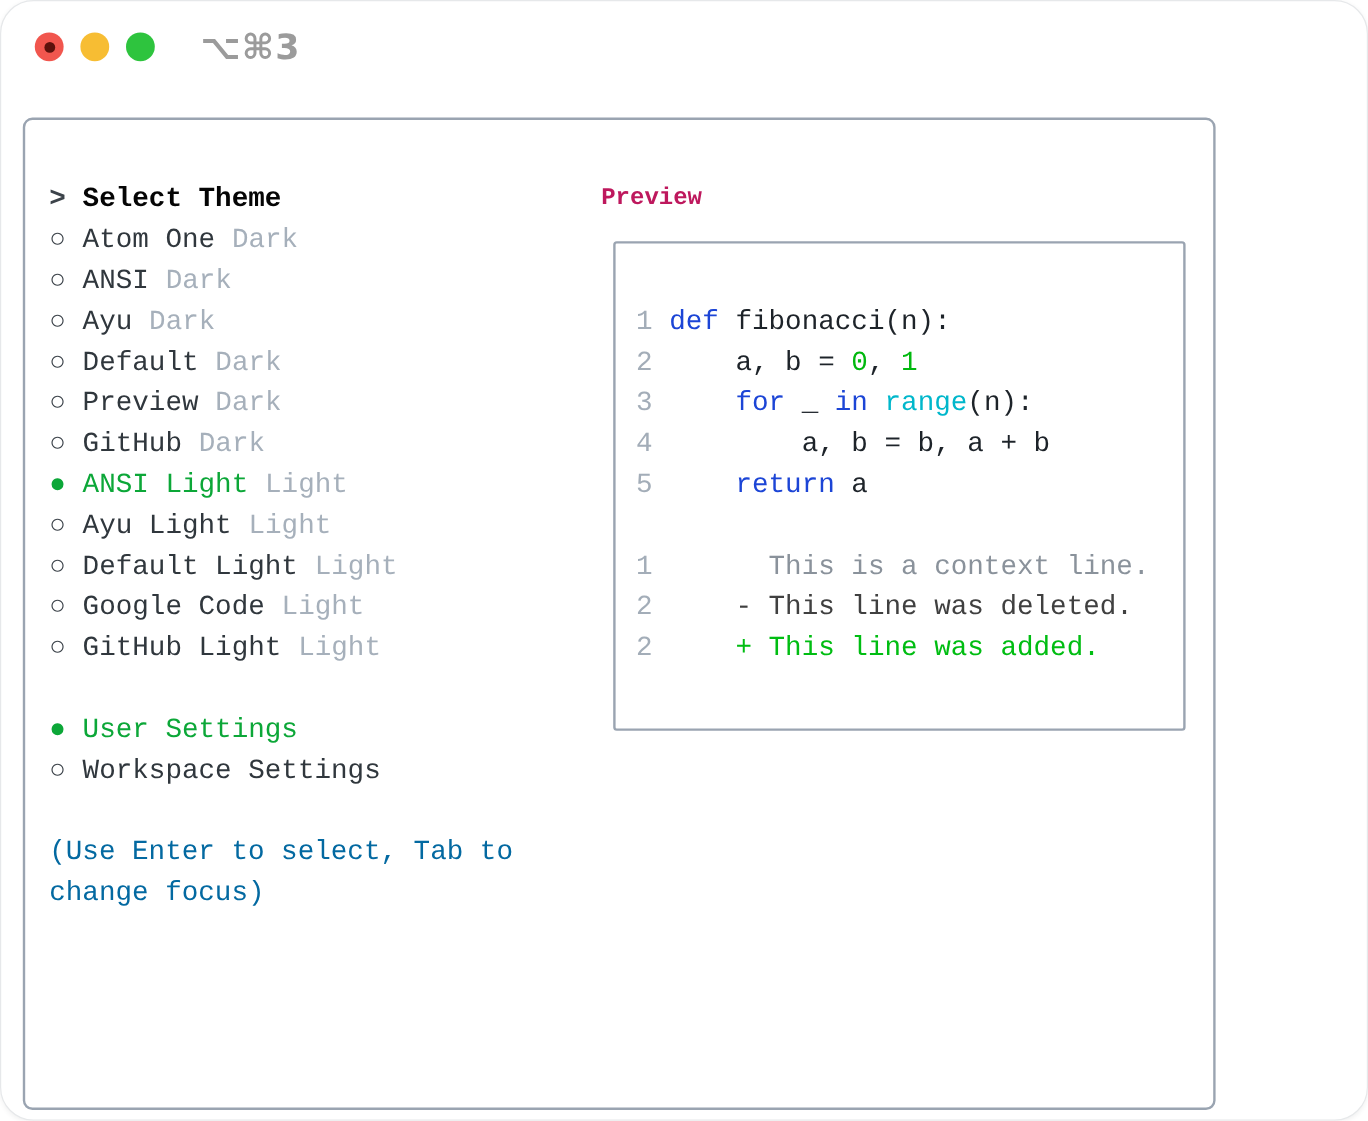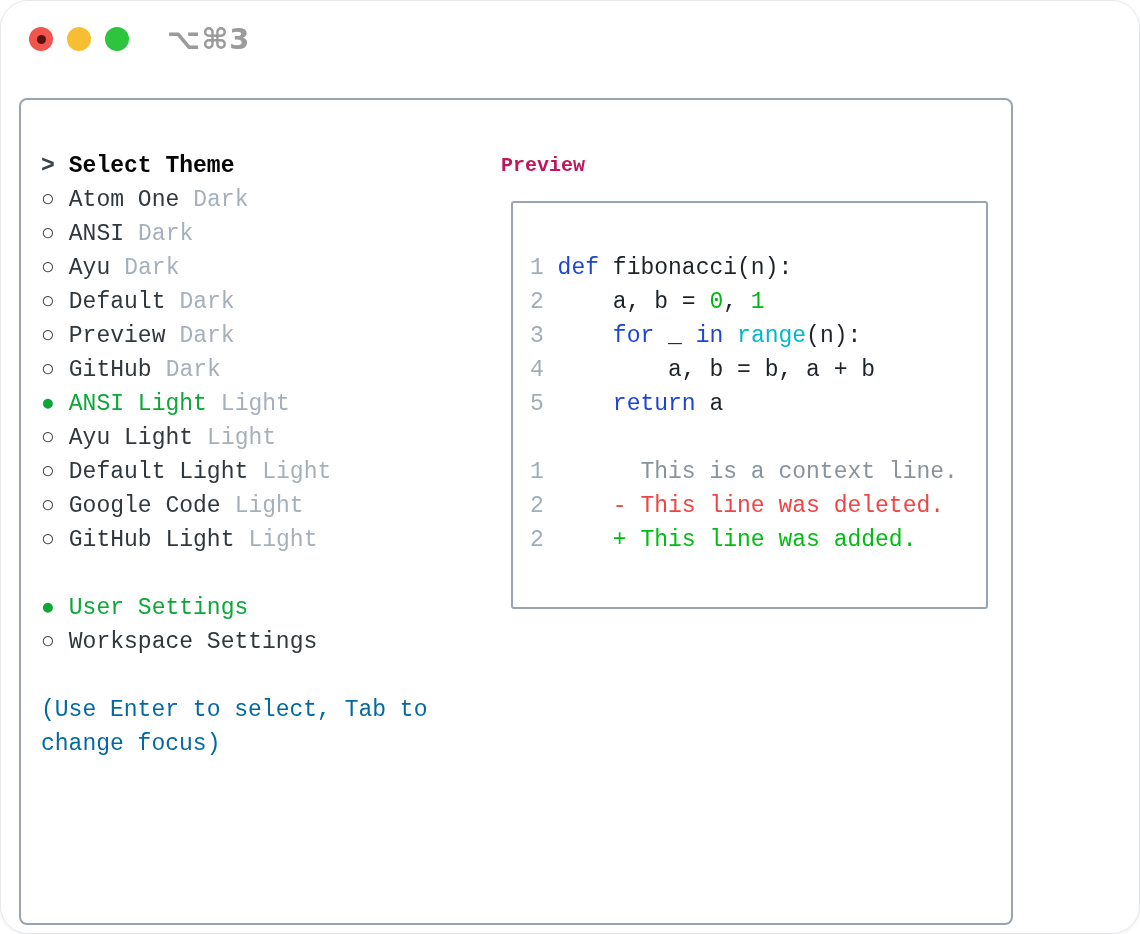--- a/index.html
+++ b/index.html
@@ -36,21 +36,21 @@
   .preview-label{height:34px;line-height:34px;font-size:20px;font-weight:bold;color:#be185d;}
   .preview-box{margin-left:10px;margin-top:18px;width:477px;height:408px;box-sizing:border-box;
     border:2px solid #9aa4b1;border-radius:3px;padding:48px 15px 0 17px;background:#ffffff;overflow:hidden;}
   .cl{height:34px;line-height:34px;font-size:23px;white-space:pre;}
   .tok-ln{color:#a3adb8;}
   .tok-fg{color:#1d2329;}
   .tok-kw{color:#1c45d6;}
   .tok-bi{color:#00b7cb;}
   .tok-num{color:#00b80e;}
   .tok-ctx{color:#8a929b;}
-  .tok-del{color:#ef4444;}
+  .tok-del{color:#404040;}
   .tok-add{color:#00bd12;text-align:center;}
 </style>
 </head>
 <body>
 
 <div class="window">
 
   <div class="titlebar">
     <span class="dot dot-red">
         <span class="inner"></span>

